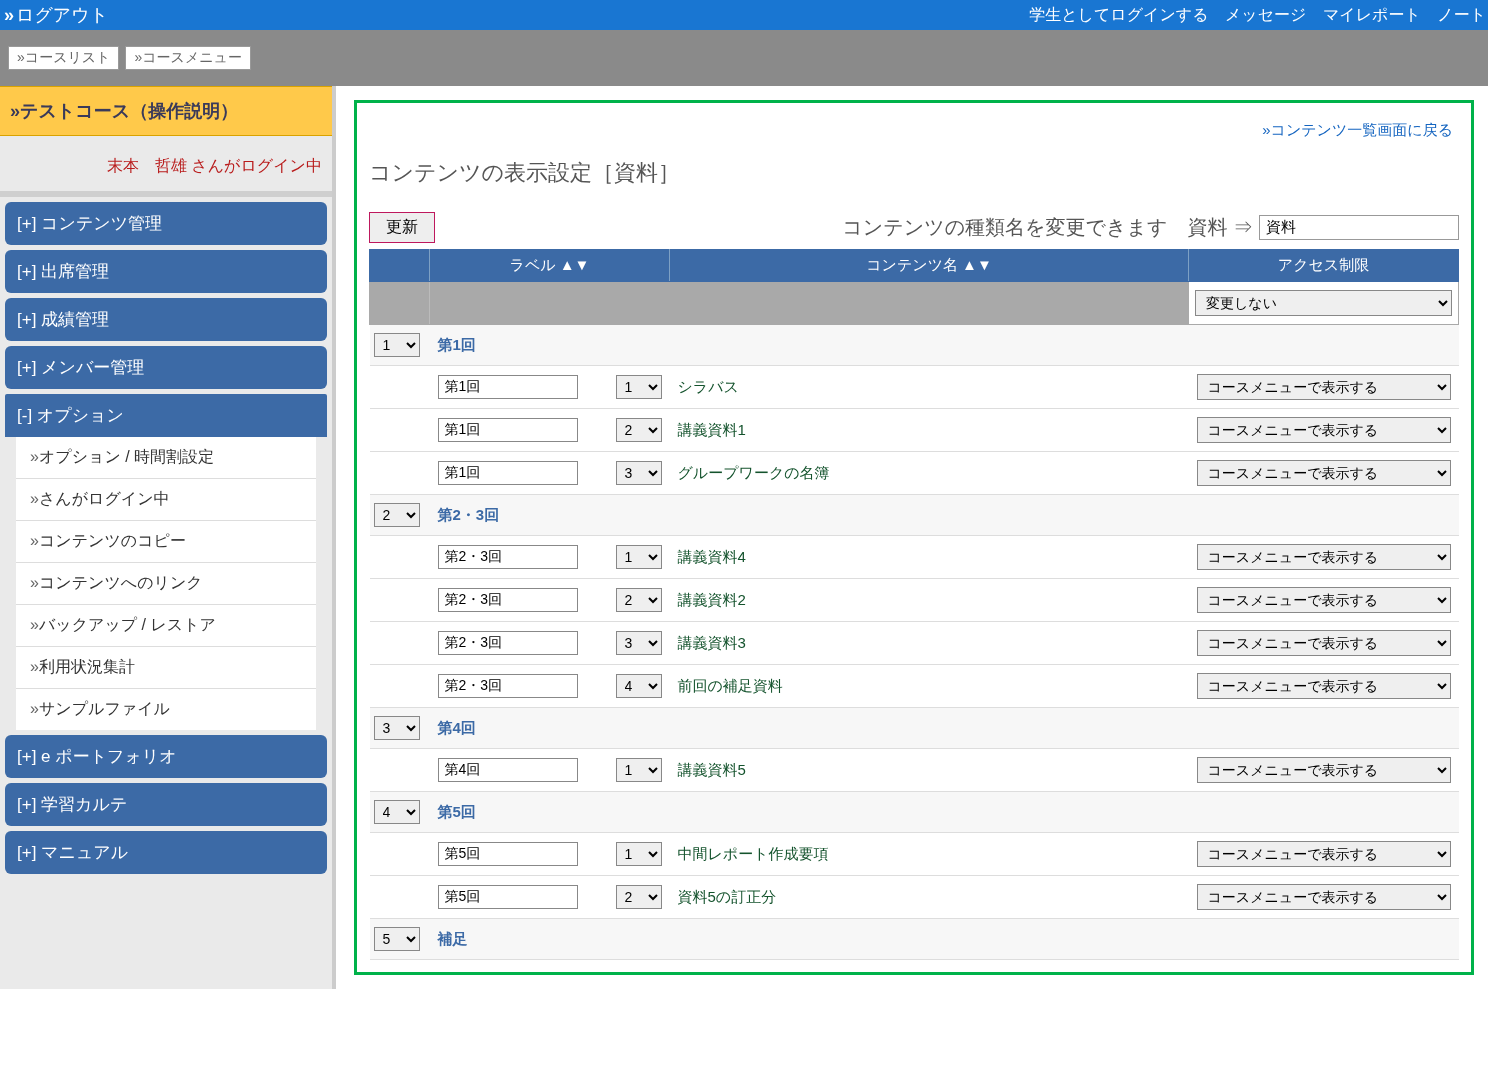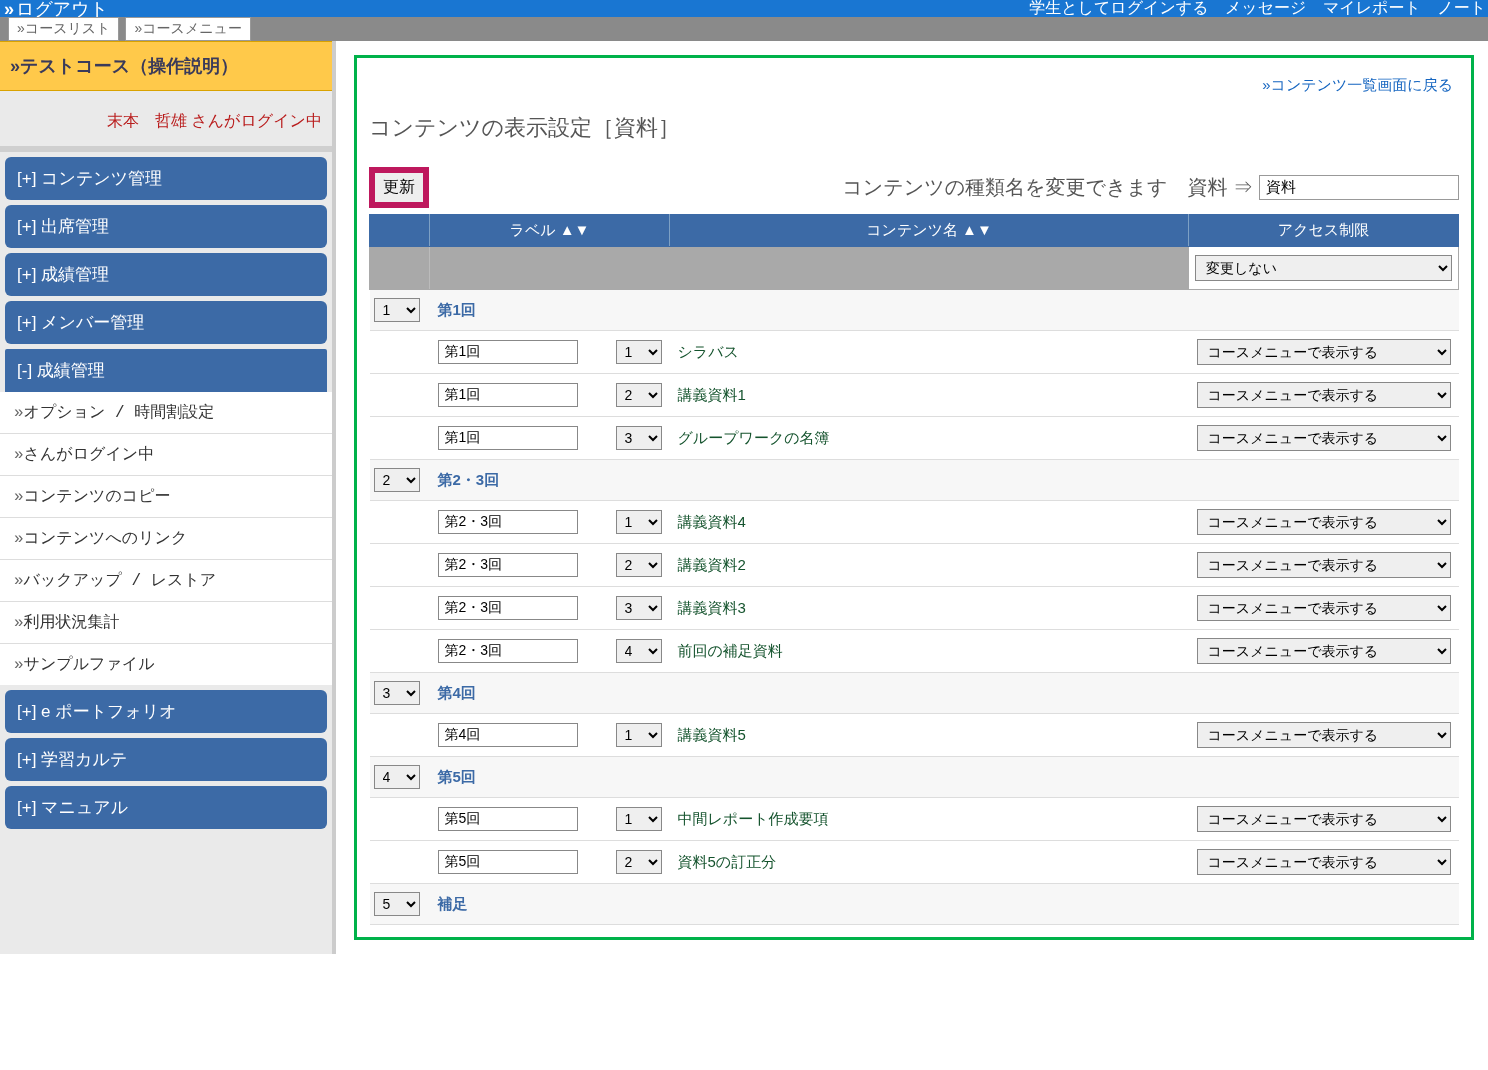--- a/index.html
+++ b/index.html
@@ -9,31 +9,31 @@
   background: #fff;
   color: #333;
   width: 1488px;
 }
 .topbar {
   background: #1976d2;
   color: #fff;
   display: flex;
   align-items: center;
   justify-content: space-between;
-  height: 17px;
+  height: 30px;
   padding: 0 2px 0 4px;
   font-size: 18px;
 }
 .topbar .left a { color: #fff; text-decoration: none; }
 .topbar .right { font-size: 16px; }
 .topbar .right a { color: #fff; text-decoration: none; margin-left: 12px; }
 .chev::before { content: "\00BB"; font-weight: bold; margin-right: 2px; }
 .breadcrumb-bar {
   background: #8a8a8a;
-  padding: 0 8px;
+  padding: 16px 8px;
   display: flex;
   gap: 6px;
   align-items: flex-start;
 }
 .breadcrumb-bar .crumb {
   background: #fff;
   border: 1px solid #999;
   padding: 2px 8px;
   font-size: 14px;
   color: #666;
@@ -79,23 +79,22 @@
   color: #fff;
   padding: 10px 12px;
   margin: 5px 5px 0 5px;
   border-radius: 2px 2px 0 0;
   font-size: 17px;
   cursor: pointer;
 }
 .side-sub {
   background: #fff;
   color: #333;
-  margin: 0 0;
+  margin: 0 16px;
   padding: 0;
-  font-family: Liberation Mono, monospace;
 }
 .side-sub .item {
   padding: 10px 10px 10px 14px;
   border-top: 1px solid #ddd;
   font-size: 16px;
   cursor: pointer;
 }
 .side-sub .item:first-child { border-top: none; }
 .side-sub .item::before { content: "\00BB "; color: #666; }
 
@@ -112,21 +111,21 @@
   text-align: right;
   margin: 6px 6px 18px 0;
 }
 .back-link a { color: #1565c0; text-decoration: none; font-size: 15px; }
 .back-link a::before { content: "\00BB "; }
 
 h1.page-title { font-size: 22px; font-weight: normal; color: #555; margin-bottom: 24px; }
 
 .controls-row { display: flex; align-items: center; margin-bottom: 6px; }
 .controls-row .update-btn {
-  font-size: 16px; padding: 4px 8px; border: 6px solid #be185d; background: #eee;
+  font-size: 16px; padding: 4px 16px; border: 1px solid #be185d; background: #eee;
 }
 .controls-row .spacer { flex: 1; }
 .controls-row .rename-label { color: #555; font-size: 20px; margin-right: 6px; }
 .controls-row input[type="text"] {
   border: 1px solid #999; font-size: 15px; padding: 3px 6px; width: 200px;
 }
 
 table.content-table {
   width: 100%;
   border-collapse: collapse;
@@ -211,21 +210,21 @@
 
   <aside class="sidebar">
     <div class="course-title">テストコース（操作説明）</div>
     <div class="login-status">末本　哲雄 さんがログイン中</div>
 
     <div class="side-block">[+] コンテンツ管理</div>
     <div class="side-block">[+] 出席管理</div>
     <div class="side-block">[+] 成績管理</div>
     <div class="side-block">[+] メンバー管理</div>
 
-    <div class="side-block-open">[-] 成績管理</div>
+    <div class="side-block-open">[-] オプション</div>
     <div class="side-sub">
       <div class="item">オプション / 時間割設定</div>
       <div class="item">さんがログイン中</div>
       <div class="item">コンテンツのコピー</div>
       <div class="item">コンテンツへのリンク</div>
       <div class="item">バックアップ / レストア</div>
       <div class="item">利用状況集計</div>
       <div class="item">サンプルファイル</div>
     </div>
 

